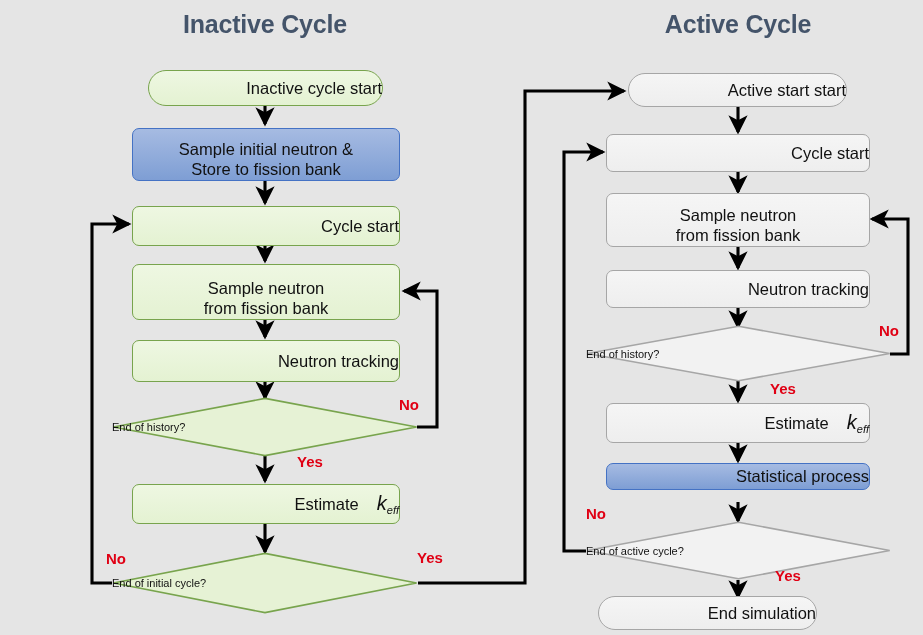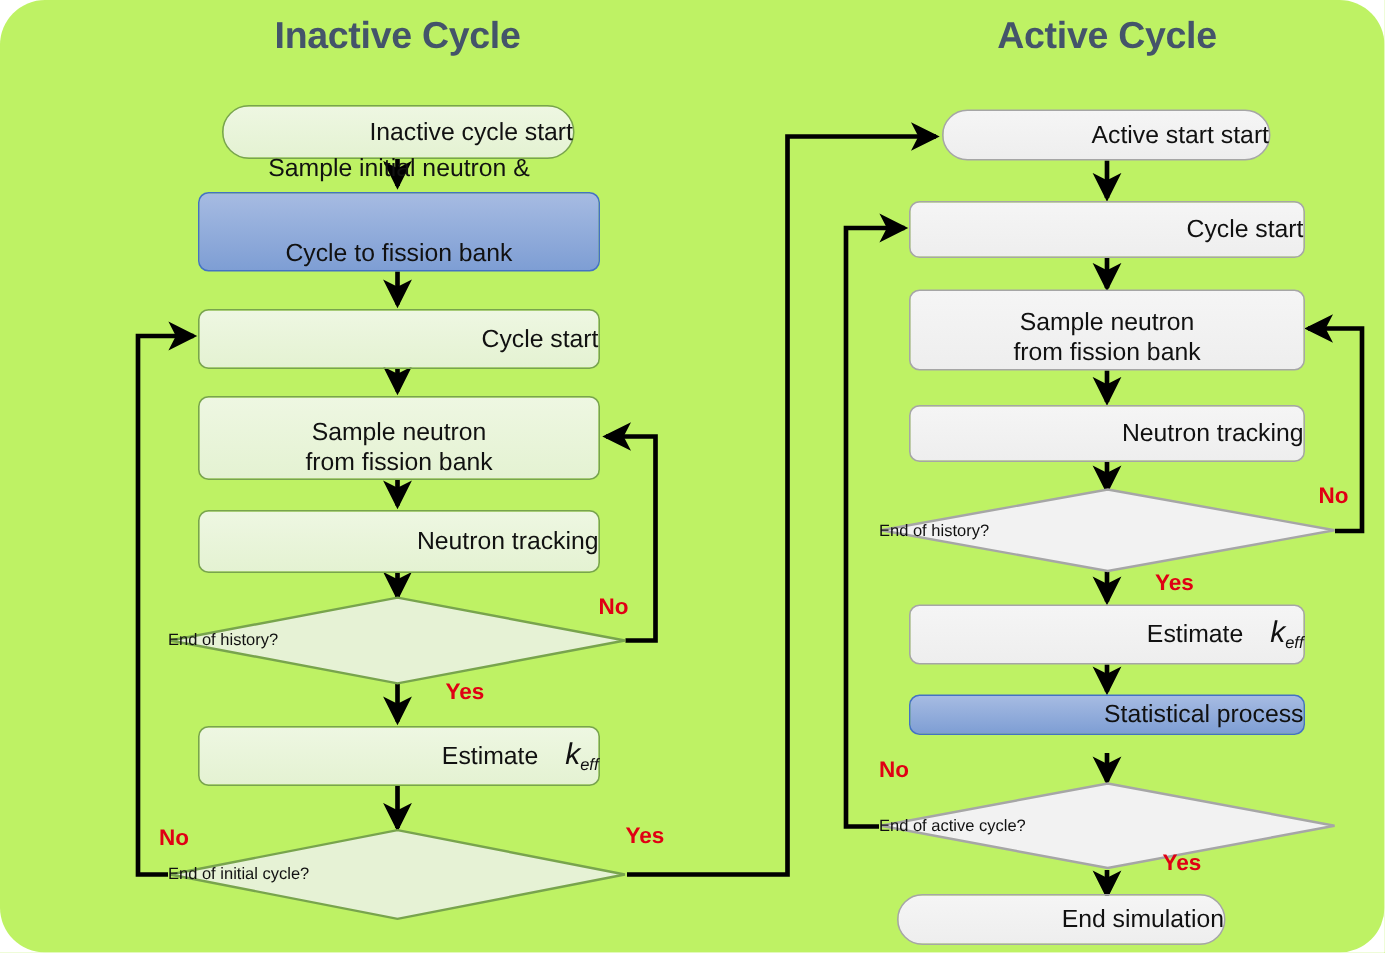--- a/index.html
+++ b/index.html
@@ -7,23 +7,22 @@
     padding: 0;
     background: #ffffff;
   }
   body {
     font-family: "Liberation Sans", sans-serif;
   }
   #canvas {
     position: relative;
     width: 923px;
     height: 635px;
-    background: #bef264;
+    background: #e5e5e5;
     overflow: hidden;
-    border-radius: 30px;
   }
   .title {
     position: absolute;
     font-weight: bold;
     font-size: 25px;
     color: #44546a;
     letter-spacing: -0.2px;
     white-space: nowrap;
     text-align: center;
   }
@@ -43,21 +42,20 @@
     background: linear-gradient(180deg, #eef7e2 0%, #e4f2d2 100%);
     border: 1.4px solid #78a44d;
   }
   .gray {
     background: linear-gradient(180deg, #f5f5f5 0%, #eeeeee 100%);
     border: 1.4px solid #a6a6a6;
   }
   .blue {
     background: linear-gradient(180deg, #a6bbe2 0%, #7e9ed4 100%);
     border: 1.6px solid #4472c4;
-    gap: 37px;
   }
   .rect { border-radius: 7px; }
   .oval { border-radius: 999px; }
 
   
   .diamond {
     position: absolute;
     display: flex;
     align-items: center;
     justify-content: flex-start;
@@ -153,21 +151,21 @@
 
   <div class="title" style="left:165px; top:10px; width:200px;">Inactive Cycle</div>
   <div class="title" style="left:638px; top:10px; width:200px;">Active Cycle</div>
 
   <div class="node green oval" style="left:148px; top:70px; width:235px; height:36px;">
     <span>Inactive cycle start</span>
   </div>
 
   <div class="node blue rect" style="left:132px; top:128px; width:268px; height:53px; flex-direction:column;">
     <span>Sample initial neutron &amp;</span>
-    <span>Cycle to fission bank</span>
+    <span>Store to fission bank</span>
   </div>
 
   <div class="node green rect" style="left:132px; top:206px; width:268px; height:40px;">
     <span>Cycle start</span>
   </div>
 
   <div class="node green rect" style="left:132px; top:264px; width:268px; height:56px; flex-direction:column;">
     <span>Sample neutron</span>
     <span>from fission bank</span>
   </div>

